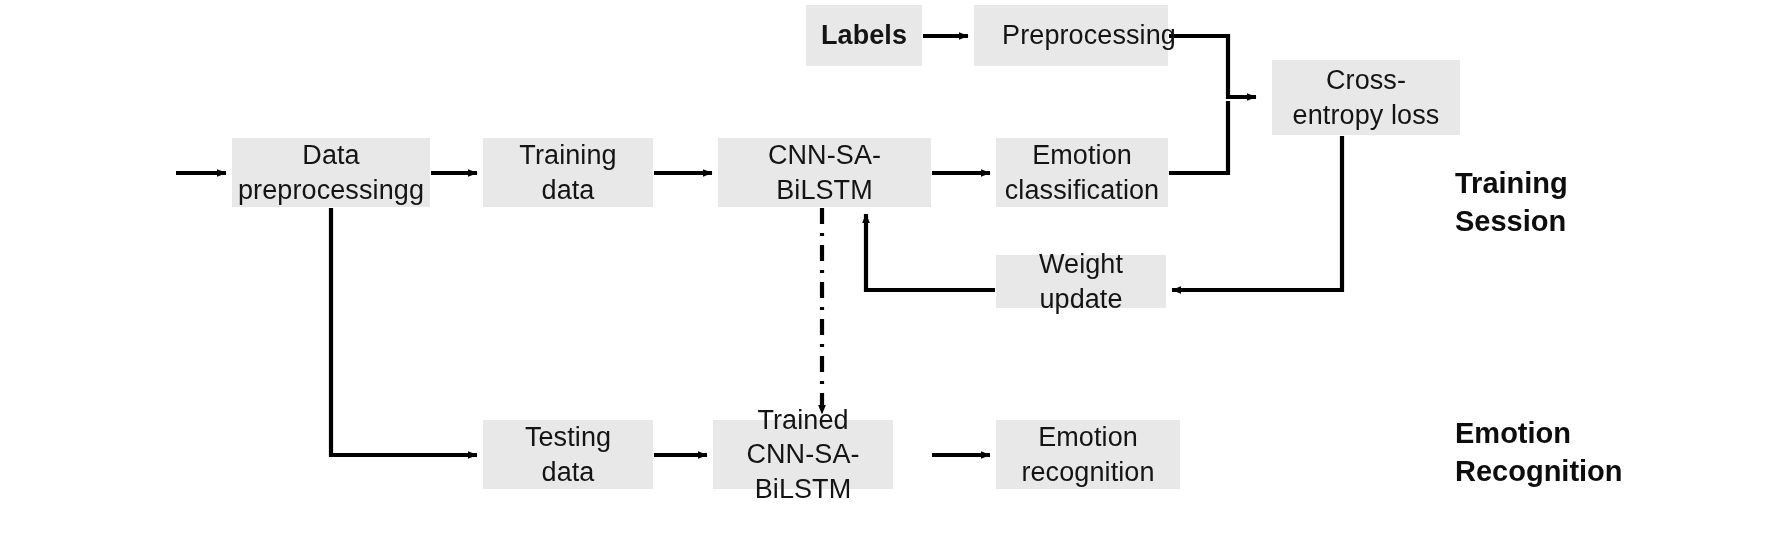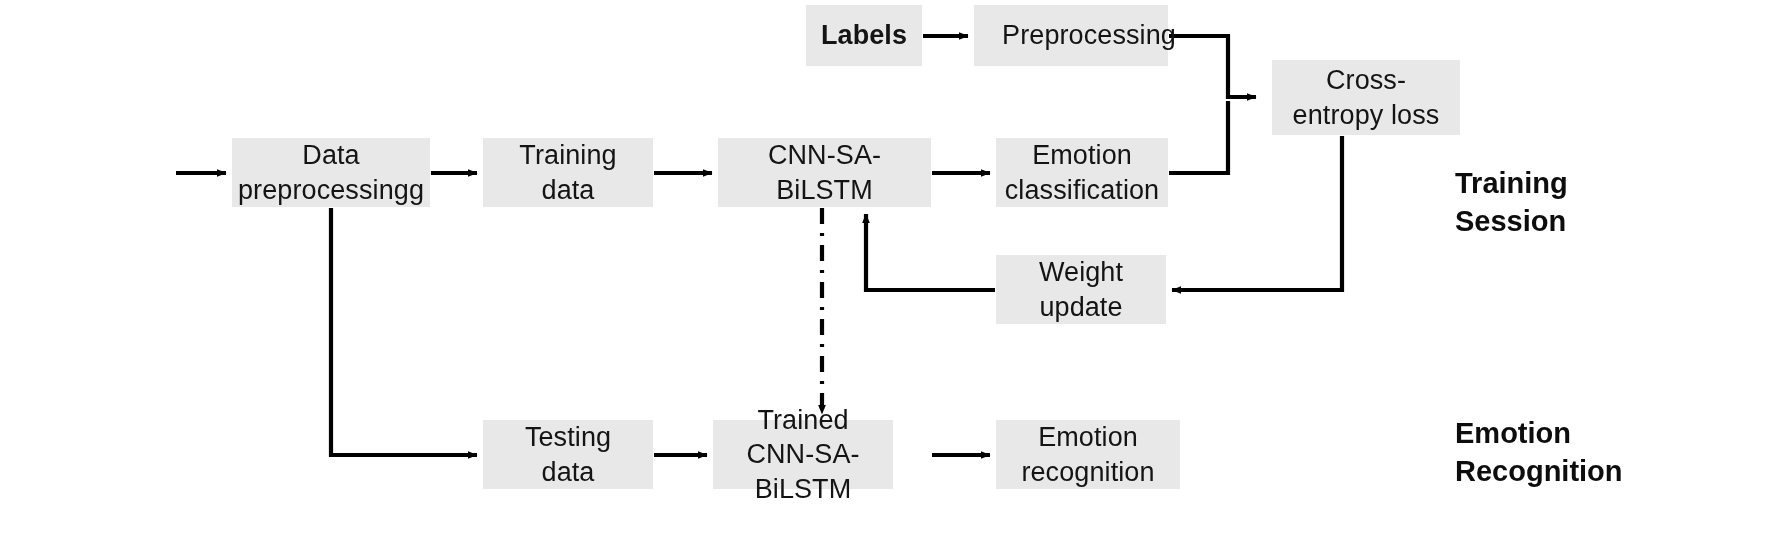--- a/index.html
+++ b/index.html
@@ -105,21 +105,21 @@
   <div class="node" style="left:996px; top:138px; width:172px; height:69px;">Emotion
 classification</div>
 
   <div class="node" style="left:806px; top:5px; width:116px; height:61px;font-weight:bold;">Labels</div>
 
   <div class="node" style="left:974px; top:5px; width:194px; height:61px;padding-left:42px;">Preprocessing</div>
 
   <div class="node" style="left:1262px; top:60px; width:188px; height:75px;margin-left:10px;">Cross-
 entropy loss</div>
 
-  <div class="node" style="left:996px; top:255px; width:170px; height:69px;">Weight
+  <div class="node" style="left:996px; top:255px; width:170px; height:53px;">Weight
 update</div>
 
   <div class="node" style="left:483px; top:420px; width:170px; height:69px;">Testing
 data</div>
 
   <div class="node" style="left:713px; top:420px; width:180px; height:69px;text-align:center;">Trained
 CNN-SA-BiLSTM</div>
 
   <div class="node" style="left:996px; top:420px; width:184px; height:69px;">Emotion
 recognition</div>

